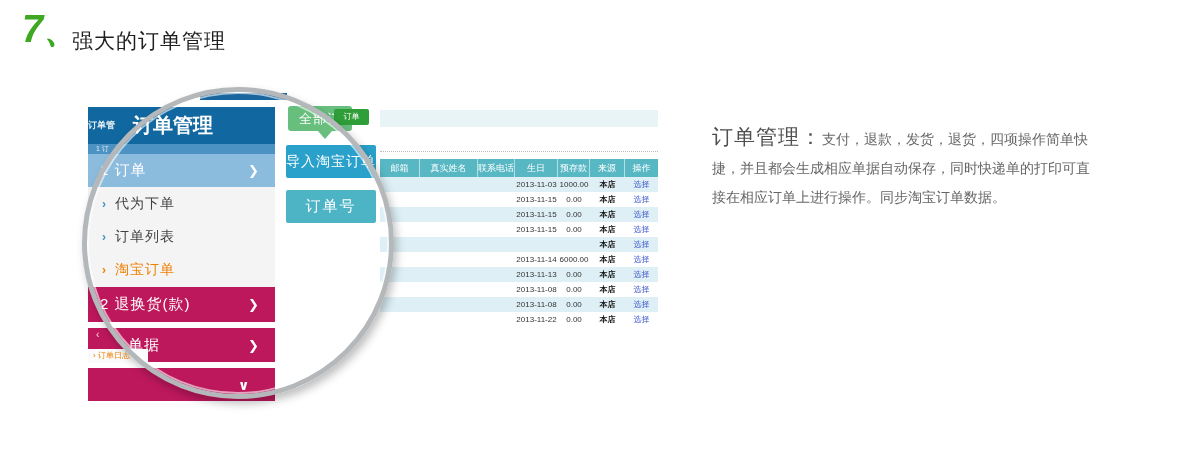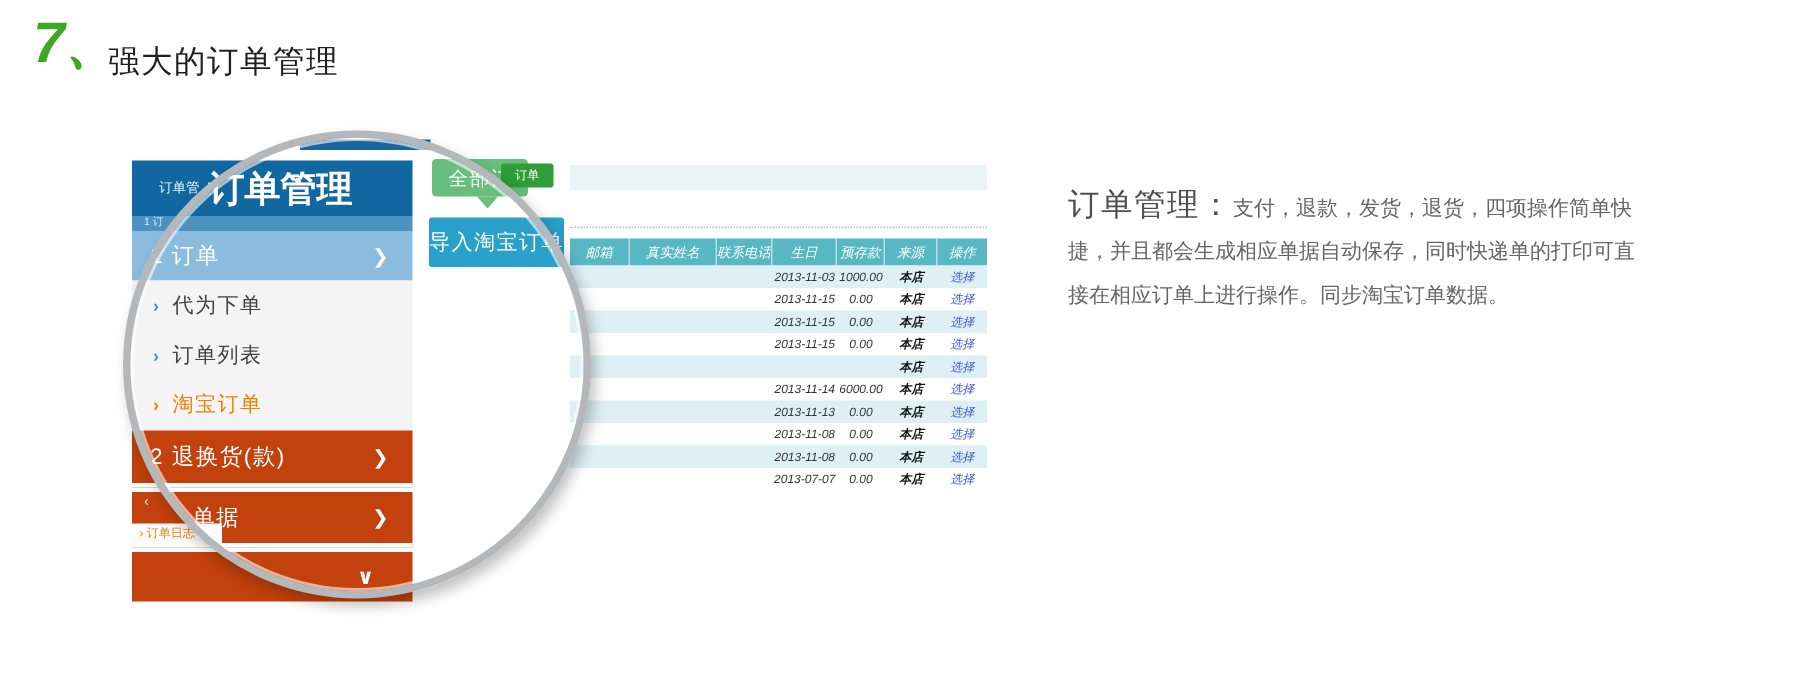--- a/index.html
+++ b/index.html
@@ -14,25 +14,25 @@
     color:#1f1f1f; letter-spacing:1px; }
 
   
   .shot { position:absolute; left:88px; top:85px; width:572px; height:320px; }
 
   
   .sb { position:absolute; left:0; top:0; width:187px; }
   .ghost-topbar { position:absolute; left:112px; top:8px; width:87px; height:7px; background:#19669e; }
   .sb-header { position:absolute; left:0; top:22px; width:187px; height:37px; background:#11679f;
     color:#fff; display:flex; align-items:center; }
-  .sb-header .ghost { font-size:9px; opacity:.9; margin-left:18px; white-space:nowrap; }
-  .sb-header .big { font-size:24px; font-weight:bold; margin-left:6px; white-space:nowrap; }
+  .sb-header .ghost { font-size:9px; opacity:.9; white-space:nowrap;font-weight:bold; }
+  .sb-header .big { font-size:20px; font-weight:bold; margin-left:18px; white-space:nowrap; }
   .sb-strip { position:absolute; left:0; top:59px; width:187px; height:10px; background:#4c93c3;
     color:#dfeaf3; font-size:7px; line-height:10px; padding-left:8px; }
-  .sb-row { position:absolute; left:0; width:187px; background:#c2410c; color:#fff;
+  .sb-row { position:absolute; left:0; width:187px; background:#be185d; color:#fff;
     display:flex; align-items:center; border-bottom:3px solid #fff; }
   .sb-row .lbl { font-size:15px; margin-left:12px; letter-spacing:1px; }
   .sb-row .chev { position:absolute; right:16px; font-size:13px; font-weight:bold; }
   .row-order { top:69px; height:33px; background:#8cbcdd; border-bottom:0; }
   .row-returns { top:202px; height:38px; }
   .row-receipts { top:243px; height:37px; }
   .row-collapse { top:283px; height:33px; border-bottom:0; }
   .row-collapse .chev-down { position:absolute; left:150px; font-size:14px; font-weight:bold; }
   .ghost-tag { position:absolute; left:0; top:21px; width:60px; height:14px; background:#fbfbfb;
     color:#f07f00; font-size:8px; line-height:14px; padding-left:5px; white-space:nowrap; }
@@ -55,21 +55,21 @@
   .cyan-bar { position:absolute; left:292px; top:25px; width:278px; height:17px; background:#e9f4f7; }
   .dotline { position:absolute; left:292px; top:66px; width:278px; border-top:1px dotted #bbb; }
 
   .btn-import { position:absolute; left:198px; top:60px; width:90px; height:33px; background:#29a1ca;
     color:#fff; font-size:14px; border:0; border-radius:2px; cursor:pointer; letter-spacing:1px;
     font-family:inherit; }
   .btn-orderno { position:absolute; left:198px; top:105px; width:90px; height:33px; background:#4db4c6;
     color:#fff; font-size:15px; border:0; border-radius:2px; cursor:pointer; letter-spacing:2px;
     font-family:inherit; }
 
-  .tbl { position:absolute; left:292px; top:74px; width:278px;font-style:italic; }
+  .tbl { position:absolute; left:292px; top:74px; width:278px; }
   .thead { display:flex; height:18px; background:#57b8c4; }
   .thead .hcell { color:#fff; font-size:9px; line-height:18px; text-align:center;
     border-right:1px solid rgba(255,255,255,.55); overflow:hidden; white-space:nowrap; }
   .thead .hcell:last-child { border-right:0; }
   .thead .hcell:nth-child(1){width:40px;} .thead .hcell:nth-child(2){width:58px;}
   .thead .hcell:nth-child(3){width:37px;} .thead .hcell:nth-child(4){width:43px;}
   .thead .hcell:nth-child(5){width:32px;} .thead .hcell:nth-child(6){width:35px;}
   .thead .hcell:nth-child(7){width:33px;}
   .tbody .trow { display:flex; height:15px; background:#fff; }
   .tbody .trow:nth-child(odd) { background:#def0f6; }
@@ -145,20 +145,21 @@
       <span class="chev-down">∨</span>
     </div>
   </div>
 
   <div class="bubble">全部订</div>
   <div class="ghost-chip">订单</div>
   <div class="cyan-bar"></div>
   <div class="dotline"></div>
 
   <button class="btn-import">导入淘宝订单</button>
+  <button class="btn-orderno">订单号</button>
 
   <div class="tbl">
     <div class="thead">
         <div class="hcell">邮箱</div>
         <div class="hcell">真实姓名</div>
         <div class="hcell">联系电话</div>
         <div class="hcell">生日</div>
         <div class="hcell">预存款</div>
         <div class="hcell">来源</div>
         <div class="hcell">操作</div>
@@ -242,21 +243,21 @@
         <div class="cell c3"></div>
         <div class="cell c4">2013-11-08</div>
         <div class="cell c5">0.00</div>
         <div class="cell c6">本店</div>
         <div class="cell c7"><a class="sel-link">选择</a></div>
       </div>
         <div class="trow">
         <div class="cell c1"></div>
         <div class="cell c2"></div>
         <div class="cell c3"></div>
-        <div class="cell c4">2013-07-07</div>
+        <div class="cell c4">2013-11-22</div>
         <div class="cell c5">0.00</div>
         <div class="cell c6">本店</div>
         <div class="cell c7"><a class="sel-link">选择</a></div>
       </div>
       </div>
   </div>
 
   <div class="lens"></div>
 </div>
 

